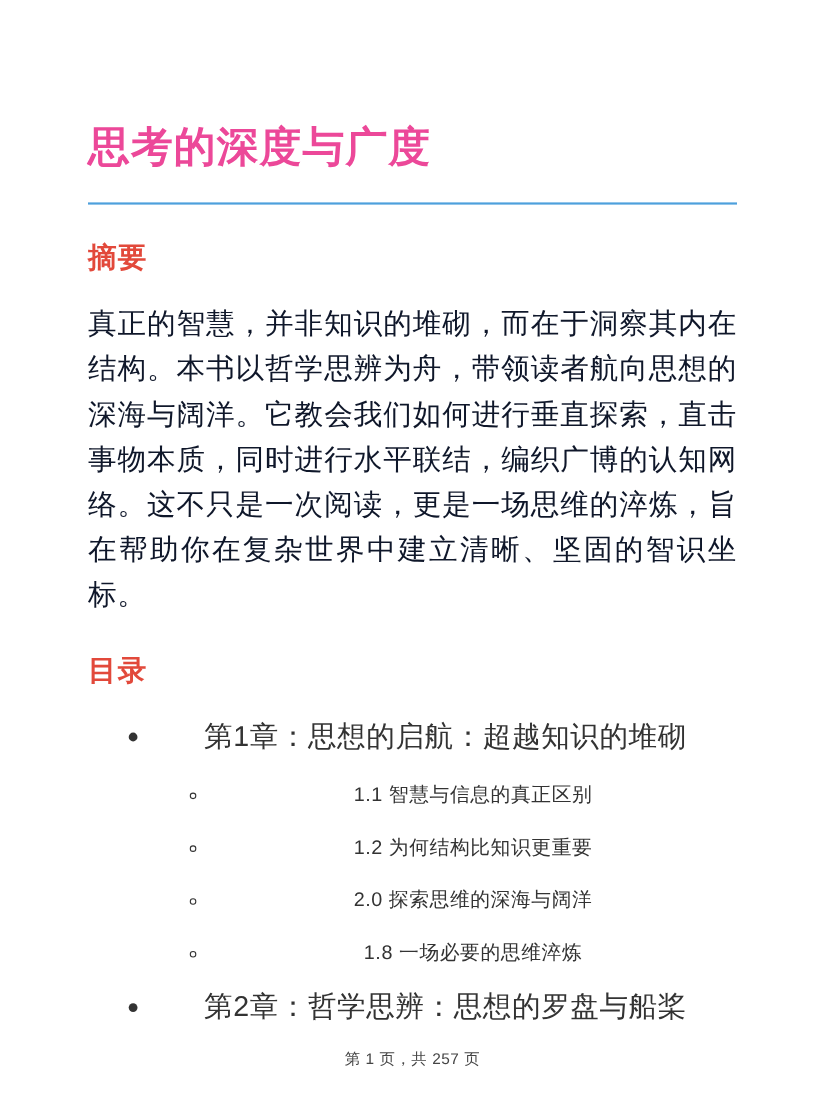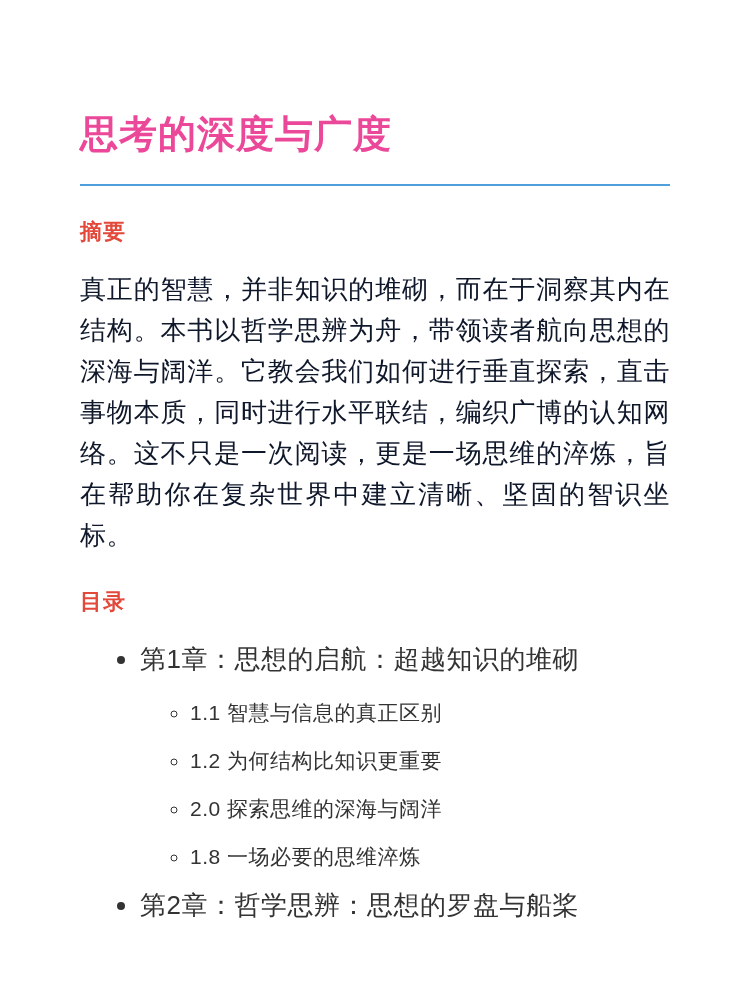--- a/index.html
+++ b/index.html
@@ -27,21 +27,21 @@
     letter-spacing: 1px;
   }
   .title-divider {
     margin-top: 26px;
     height: 0;
     border: none;
     border-bottom: 2px solid #4da0dc;
   }
   .section-heading {
     margin: 33px 0 0 0;
-    font-size: 22px;
+    font-size: 26px;
     line-height: 1.2;
     font-weight: 700;
     color: #e2493b;
     letter-spacing: 1px;
     font-family: Liberation Serif, serif;
   }
   .abstract-body {
     margin: 24px 0 0 0;
     font-size: 26px;
     line-height: 41px;
@@ -53,28 +53,29 @@
     margin: 24px 0 0 0;
     padding-left: 60px;
     list-style: disc outside;
     color: #333333;
   }
   ul.toc-list > li {
     font-size: 26px;
     line-height: 41px;
     margin-bottom: 8px;
     letter-spacing: 0.5px;
+    text-align: center;
   }
   ul.toc-sublist {
     margin: 12px 0 0 0;
     padding-left: 50px;
     list-style: circle outside;
   }
   ul.toc-sublist > li {
-    font-size: 21px;
+    font-size: 18px;
     line-height: 41px;
     margin-bottom: 7px;
     letter-spacing: 0.5px;
   }
   .page-footer {
     position: absolute;
     left: 0;
     right: 0;
     bottom: 28px;
     text-align: center;
@@ -106,14 +107,15 @@
         <li>1.2 为何结构比知识更重要</li>
         <li>2.0 探索思维的深海与阔洋</li>
         <li>1.8 一场必要的思维淬炼</li>
       </ul>
     </li>
     <li>
       <span>第2章：哲学思辨：思想的罗盘与船桨</span>
     </li>
   </ul>
 
+  <div class="page-footer">第 1 页，共 257 页</div>
 
 </div>
 
 </body></html>

